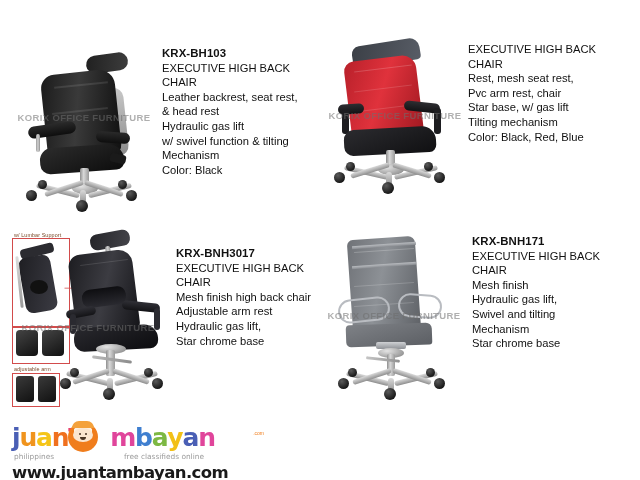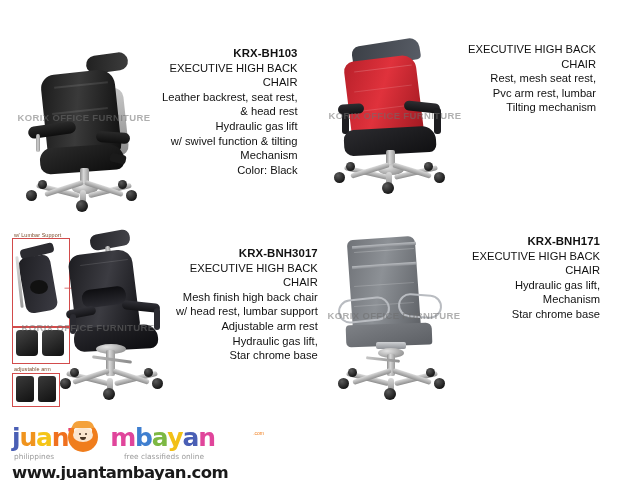--- a/index.html
+++ b/index.html
@@ -15,21 +15,21 @@
   
   .product{position:absolute;display:flex;align-items:flex-start;}
   .p1{left:14px;  top:28px;}
   .p2{left:330px; top:24px;}
   .p3{left:8px;   top:226px;}
   .p4{left:324px; top:224px;}
 
   .photo{position:relative;flex:0 0 auto;}
   .specs{font-size:11.2px;line-height:14.6px;color:#111;white-space:nowrap;}
   .specs .model{font-weight:bold;font-size:11.4px;letter-spacing:.1px;}
-  .specs .line{display:block;text-align:right;}
+  .specs .line{display:block;}
 
   .p1 .specs{padding-left:8px;padding-top:18px;}
   .p2 .specs{padding-left:8px;padding-top:18px;}
   .p3 .specs{padding-left:8px;padding-top:20px;}
   .p4 .specs{padding-left:8px;padding-top:10px;}
 
   
   .wm{
     position:absolute;left:50%;top:50%;
     transform:translate(-50%,-50%);
@@ -182,22 +182,24 @@
         <div class="sh caster" style="left:16px;top:138px;width:9px;height:9px;"></div>
         <div class="sh caster" style="left:94px;top:138px;width:9px;height:9px;"></div>
         <div class="sh caster" style="left:52px;top:158px;width:12px;height:12px;"></div>
       </div>
       <div class="wm">KORIX OFFICE FURNITURE</div>
     </div>
     <div class="specs">
       <span class="line">EXECUTIVE HIGH BACK</span>
       <span class="line">CHAIR</span>
       <span class="line">Rest, mesh seat rest,</span>
-      <span class="line">Pvc arm rest, lumbar</span>
+      <span class="line">Pvc arm rest, chair</span>
+      <span class="line">Star base, w/ gas lift</span>
       <span class="line">Tilting mechanism</span>
+      <span class="line">Color: Black, Red, Blue</span>
     </div>
   </div>
 
   <div class="product p3">
     <div class="photo" style="width:160px;height:180px;">
 
       <div class="callout-label" style="left:6px;top:6px;">w/ Lumbar Support</div>
       <div class="callout-box" style="left:4px;top:12px;width:56px;height:88px;"></div>
       <div class="callout-box" style="left:4px;top:100px;width:56px;height:36px;"></div>
       <div class="callout-label" style="left:6px;top:140px;">adjustable arm</div>
@@ -239,21 +241,20 @@
         <div class="sh caster" style="left:37px;top:162px;width:12px;height:12px;"></div>
       </div>
 
       <div class="wm" style="top:56%;">KORIX OFFICE FURNITURE</div>
     </div>
     <div class="specs">
       <span class="line model">KRX-BNH3017</span>
       <span class="line">EXECUTIVE HIGH BACK</span>
       <span class="line">CHAIR</span>
       <span class="line">Mesh finish high back chair</span>
-      <span class="line">w/ head rest, lumbar support</span>
       <span class="line">Adjustable arm rest</span>
       <span class="line">Hydraulic gas lift,</span>
       <span class="line">Star chrome base</span>
     </div>
   </div>
 
   <div class="product p4">
     <div class="photo" style="width:140px;height:182px;">
       <div class="chair" style="width:140px;height:182px;">
         <div class="sh c4-back" style="left:26px;top:14px;width:68px;height:96px;"></div>
@@ -279,21 +280,23 @@
         <div class="sh caster" style="left:24px;top:144px;width:9px;height:9px;"></div>
         <div class="sh caster" style="left:102px;top:144px;width:9px;height:9px;"></div>
         <div class="sh caster" style="left:60px;top:164px;width:12px;height:12px;"></div>
       </div>
       <div class="wm">KORIX OFFICE FURNITURE</div>
     </div>
     <div class="specs">
       <span class="line model">KRX-BNH171</span>
       <span class="line">EXECUTIVE HIGH BACK</span>
       <span class="line">CHAIR</span>
+      <span class="line">Mesh finish</span>
       <span class="line">Hydraulic gas lift,</span>
+      <span class="line">Swivel and tilting</span>
       <span class="line">Mechanism</span>
       <span class="line">Star chrome base</span>
     </div>
   </div>
 
   <div class="footer">
     <div class="logo-row">
       <span class="logo-word" id="logo-left"><span style="color: rgb(74, 95, 181);">j</span><span style="color: rgb(240, 148, 30);">u</span><span style="color: rgb(245, 197, 24);">a</span><span style="color: rgb(240, 112, 30);">n</span><span style="color: rgb(232, 67, 111);">T</span></span><span style="display:inline-block;width:26px;"></span><span class="logo-word" id="logo-right"><span style="color: rgb(224, 69, 155);">m</span><span style="color: rgb(63, 127, 208);">b</span><span style="color: rgb(125, 184, 67);">a</span><span style="color: rgb(242, 192, 23);">y</span><span style="color: rgb(74, 95, 181);">a</span><span style="color: rgb(224, 69, 155);">n</span></span>
       <div class="sun">
         <div class="hair"></div>

